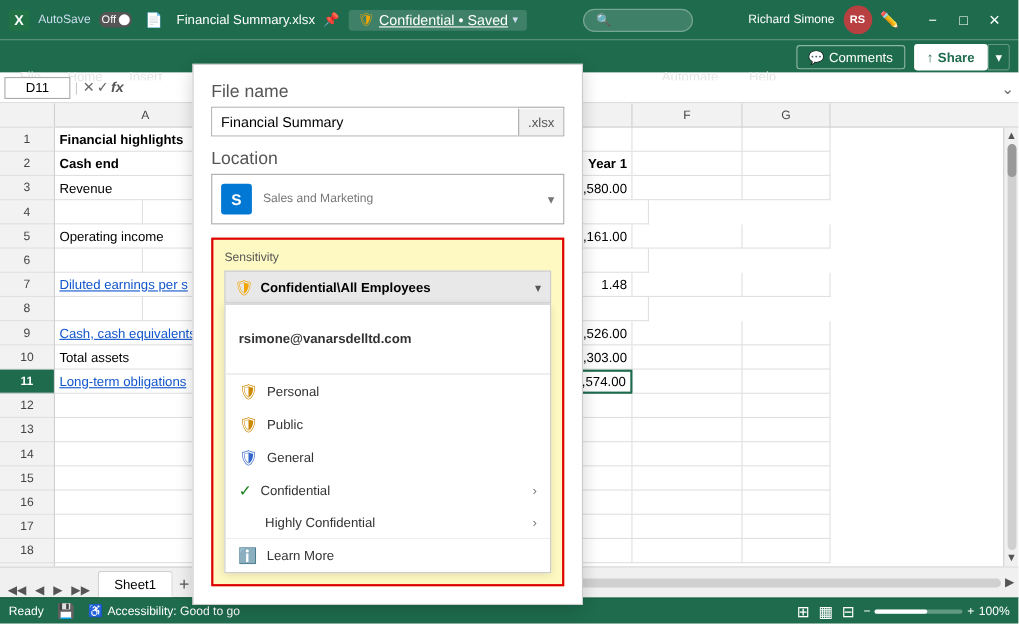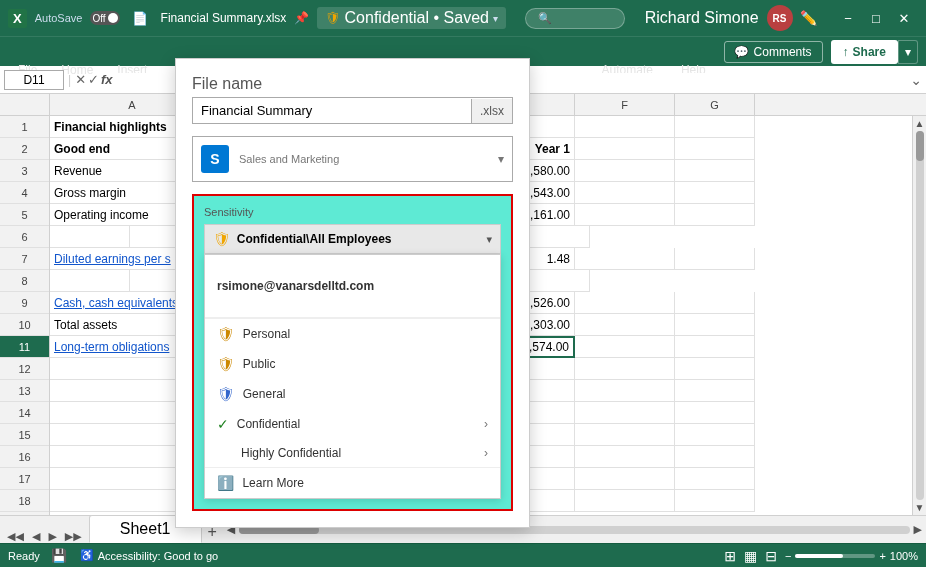--- a/index.html
+++ b/index.html
@@ -71,21 +71,21 @@
       width: 26px; height: 26px;
       background: #b94040;
       border-radius: 50%;
       color: white;
       font-size: 10px;
       font-weight: bold;
       display: flex;
       align-items: center;
       justify-content: center;
     }
-    .user-name { font-size: 16px; color: white; }
+    .user-name { font-size: 11px; color: white; }
     .win-controls { display: flex; gap: 0; margin-left: 8px; }
     .win-btn {
       width: 28px; height: 28px;
       display: flex; align-items: center; justify-content: center;
       cursor: pointer; color: white; font-size: 13px;
     }
 
     
     .menu-bar {
       height: 30px;
@@ -202,21 +202,21 @@
     }
     .row-num {
       height: 22px;
       display: flex;
       align-items: center;
       justify-content: center;
       font-size: 11px;
       color: #444;
       border-bottom: 1px solid #e0e0e0;
     }
-    .row-num.active { background: #1e6b4e; color: white; font-weight: normal; }
+    .row-num.active { background: #1e6b4e; color: white; font-weight: bold; }
     .grid-area {
       flex: 1;
       overflow: hidden;
       position: relative;
     }
     .grid-row {
       display: flex;
       height: 22px;
     }
     .grid-cell {
@@ -314,21 +314,21 @@
     }
     .location-text { flex: 1; }
     .location-name { font-size: 13px; font-weight: 600; color: #333; }
     .location-sub { font-size: 11px; color: #777; }
     .location-chevron { color: #777; font-size: 12px; }
 
     
     .sensitivity-section {
       border: 2px solid #d00;
       padding: 10px;
-      background: #5eead4;
+      background: #fef9c3;
     }
     .sens-label { font-size: 11px; color: #555; margin-bottom: 6px; }
     .sens-dropdown {
       display: flex;
       align-items: center;
       border: 1px solid #ccc;
       padding: 6px 8px;
       background: #e8e8e8;
       cursor: pointer;
       margin-bottom: 0;
@@ -362,25 +362,25 @@
       gap: 8px;
     }
     .menu-option-arrow { margin-left: auto; color: #777; }
     .shield-personal { color: #cc8800; font-size: 14px; }
     .shield-public { color: #cc8800; font-size: 14px; }
     .shield-general { color: #3366cc; font-size: 14px; }
     .check-confidential { color: #1e8020; font-size: 14px; }
     .info-icon { color: #3399cc; font-size: 14px; }
     .menu-divider { height: 1px; background: #eee; }
     .sheet-tab {
-      padding: 4px 30px;
+      padding: 4px 14px;
       background: white;
       border: 1px solid #d0d0d0;
       border-bottom: none;
-      font-size: 16px;
+      font-size: 12px;
       cursor: pointer;
       border-radius: 3px 3px 0 0;
     }
     .sheet-tab.active { background: white; border-bottom: 1px solid white; }
     .add-sheet { font-size: 16px; color: #555; cursor: pointer; padding: 2px 6px; }
     .scrollbar-area {
       flex: 1;
       background: #f0f0f0;
       height: 100%;
       display: flex;
@@ -402,21 +402,21 @@
   <span class="autosave-label">AutoSave</span>
   <div class="toggle-off">
     <span style="font-size:10px;color:white;margin-right:2px;">Off</span>
     <div class="toggle-knob"></div>
   </div>
   <span style="color:#cde;font-size:13px;margin-left:4px;">📄</span>
   <span class="title-bar-filename">Financial Summary.xlsx</span>
   <span style="color:#cde;font-size:12px;">📌</span>
   <div style="display:flex;align-items:center;gap:4px;background:rgba(255,255,255,0.15);border-radius:3px;padding:2px 8px;">
     <span style="color:#f0a500;">🛡</span>
-    <span style="font-size:16px;color:white;">Confidential • Saved</span>
+    <span style="font-size:13px;color:white;text-decoration:underline;">Confidential • Saved</span>
     <span style="color:#cde;font-size:10px;">▾</span>
   </div>
   <div class="title-bar-center">
     <div class="search-box">
       <span style="font-size:11px;">🔍</span>
     </div>
   </div>
   <div class="user-area">
     <span class="user-name">Richard Simone</span>
     <div class="user-avatar">RS</div>
@@ -502,41 +502,40 @@
         <div class="grid-cell col-a bold">Financial highlights</div>
         <div class="grid-cell col-b"></div>
         <div class="grid-cell col-c"></div>
         <div class="grid-cell col-d right"></div>
         <div class="grid-cell col-e right"></div>
         <div class="grid-cell col-f right"></div>
         <div class="grid-cell col-g right"></div>
       </div>
 
       <div class="grid-row">
-        <div class="grid-cell col-a bold">Good end</div>
+        <div class="grid-cell col-a bold">Cash end</div>
         <div class="grid-cell col-b"></div>
         <div class="grid-cell col-c"></div>
         <div class="grid-cell col-d right">ar 2</div>
         <div class="grid-cell col-e right bold">Year 1</div>
         <div class="grid-cell col-f right"></div>
         <div class="grid-cell col-g right"></div>
       </div>
 
       <div class="grid-row">
         <div class="grid-cell col-a">Revenue</div>
         <div class="grid-cell col-b"></div>
         <div class="grid-cell col-c"></div>
         <div class="grid-cell col-d right">ar 2</div>
         <div class="grid-cell col-e right">93,580.00</div>
         <div class="grid-cell col-f right"></div>
         <div class="grid-cell col-g right"></div>
       </div>
 
       <div class="grid-row">
-        <div class="grid-cell col-a">Gross margin</div>
         <div class="grid-cell col-b"></div>
         <div class="grid-cell col-c"></div>
         <div class="grid-cell col-d right">.00</div>
         <div class="grid-cell col-e right">60,543.00</div>
         <div class="grid-cell col-f right"></div>
         <div class="grid-cell col-g right"></div>
       </div>
 
       <div class="grid-row">
         <div class="grid-cell col-a">Operating income</div>
@@ -721,20 +720,21 @@
   </div>
 </div>
 
 <div class="filename-popup">
   <div class="popup-label">File name</div>
   <div class="popup-filename-row">
     <input class="popup-filename-input" value="Financial Summary" style="">
     <span class="popup-ext">.xlsx</span>
   </div>
 
+  <div class="popup-label">Location</div>
   <div class="location-row">
     <div class="sharepoint-icon">S</div>
     <div class="location-text">
       <div class="location-sub">Sales and Marketing</div>
     </div>
     <span class="location-chevron">▾</span>
   </div>
 
   <div class="sensitivity-section">
     <div class="sens-label">Sensitivity</div>

